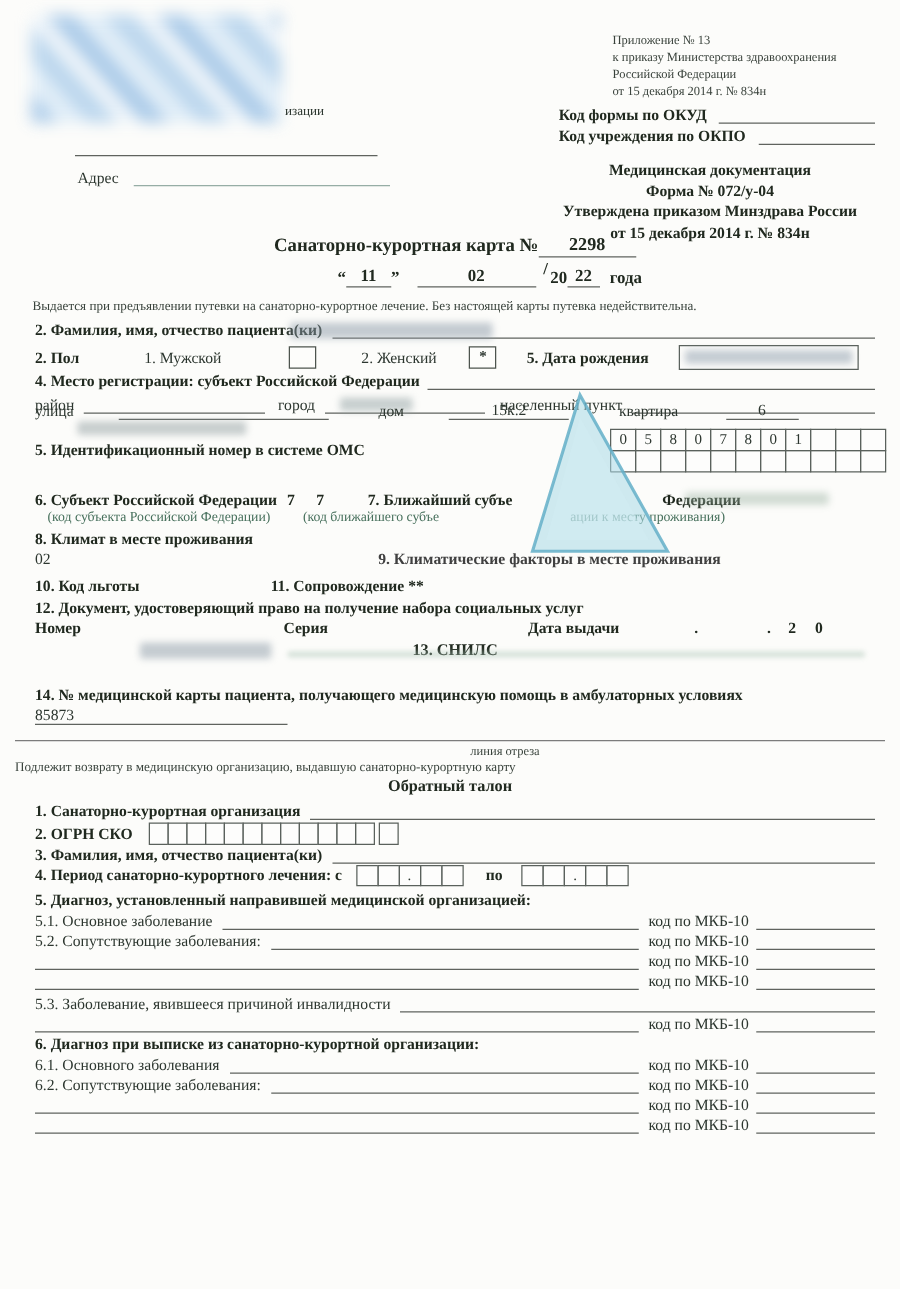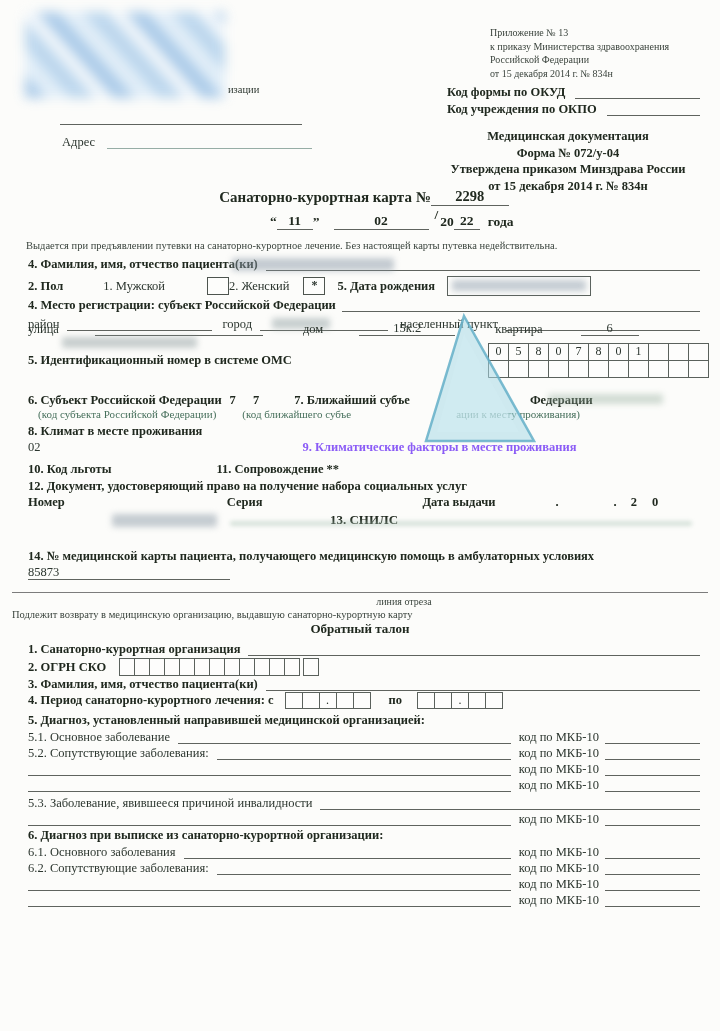--- a/index.html
+++ b/index.html
@@ -6,21 +6,21 @@
   .page{position:relative;width:720px;height:1031px;background:#fcfcfa;overflow:hidden;
         font-family:"Liberation Serif",serif;color:#2c362f;font-size:12.5px;line-height:1.15;}
   .abs{position:absolute;}
   .row{position:absolute;left:28px;right:20px;display:flex;align-items:flex-end;white-space:nowrap;}
   b,.b{font-weight:bold;color:#20291f;}
   .uline{border-bottom:1px solid rgba(55,60,55,.8);height:14px;position:relative;}
   .fill{flex:1;}
   .center{justify-content:center;padding-left:44px;}
   .small{font-size:10.5px;}
   .tiny{font-size:10px;}
-  .green{color:#8b5cf6;}
+  .green{color:#404040;}
   .cap{font-size:11px;color:#47705c;}
   .cells{display:flex;}
   .cell{width:19px;height:16px;border:1px solid #5a615c;margin-left:-1px;display:flex;
         align-items:center;justify-content:center;font-size:12px;background:rgba(255,255,255,.35);}
   .cell.sm{width:14px;height:16px;}
   .cell.pd{width:16px;height:15px;}
   .chk{display:inline-flex;width:20px;height:16px;border:1px solid #4d544e;align-items:center;
        justify-content:center;font-weight:bold;font-size:12px;vertical-align:-3px;background:rgba(255,255,255,.3);}
   .blur{position:absolute;filter:blur(3px);border-radius:2px;}
   .mkb{margin-left:8px;margin-right:6px;}
@@ -76,30 +76,30 @@
     <span class="uline" style="width:95px;text-align:center;height:16px;margin-left:14px;">02</span>
     <span style="margin-left:6px;position:relative;top:-7px;">/</span>
     <span style="margin-left:2px;">20</span>
     <span class="uline" style="width:26px;text-align:center;height:16px;">22</span>
     <span style="margin-left:8px;">года</span>
   </div>
 
   <div class="abs small" style="left:26px;top:240px;width:675px;color:#39433c;">Выдается при предъявлении путевки на санаторно-курортное лечение. Без настоящей карты путевка недействительна.</div>
 
   <div class="row" style="top:256px;">
-    <b>4. Фамилия, имя, отчество пациента(ки)</b>
+    <b>2. Фамилия, имя, отчество пациента(ки)</b>
     <span class="uline fill" style="margin-left:8px;"></span>
   </div>
   <div class="blur" style="left:232px;top:258px;width:162px;height:13px;background:#8c9aa8;opacity:.5;"></div>
 
-  <div class="row" style="top:276px;align-items:center;">
+  <div class="row" style="top:276px;align-items:center;gap:12px;">
     <b>2. Пол</b>
     <span style="margin-left:40px;">1. Мужской</span>
     <span class="chk" style="margin-left:42px;"></span>
-    <span style="margin-left:0;">2. Женский</span>
+    <span style="margin-left:24px;">2. Женский</span>
     <span class="chk" style="margin-left:14px;">*</span>
     <b style="margin-left:12px;">5. Дата рождения</b>
     <span style="margin-left:12px;width:142px;height:18px;border:1px solid #5a615c;position:relative;display:inline-block;">
       <span class="blur" style="left:4px;top:3px;right:4px;height:11px;background:#97a5b3;opacity:.55;"></span>
     </span>
   </div>
 
   <div class="row" style="top:297px;">
     <b>4. Место регистрации: субъект Российской Федерации</b>
     <span class="uline fill" style="margin-left:6px;"></span>

